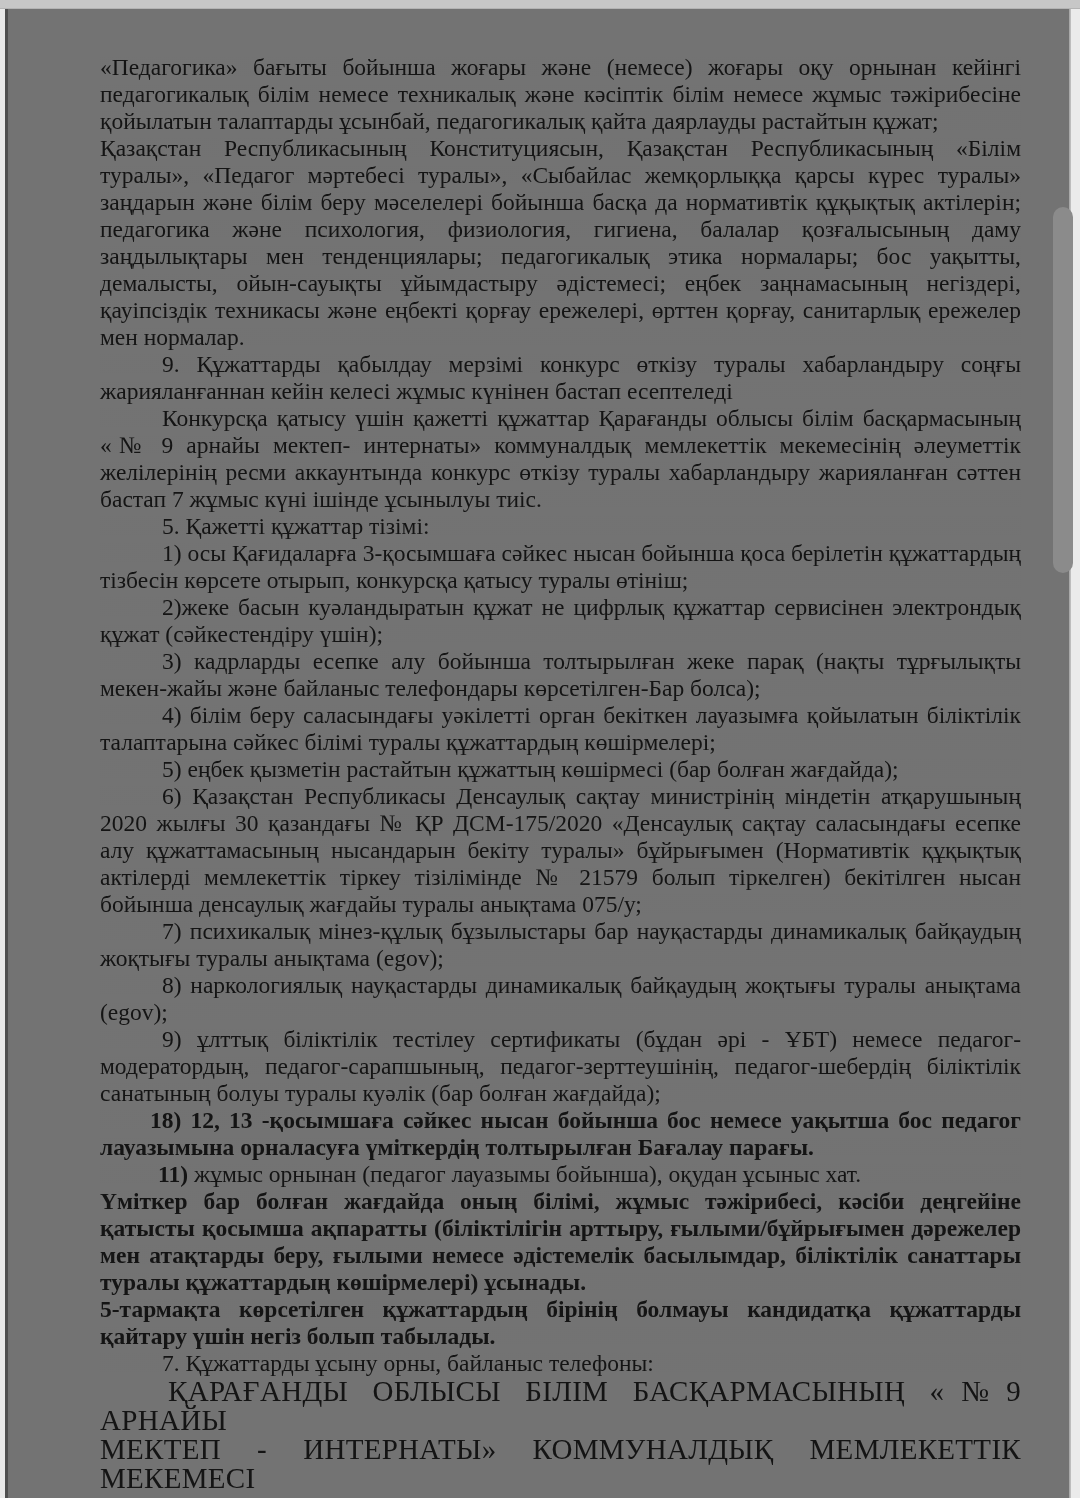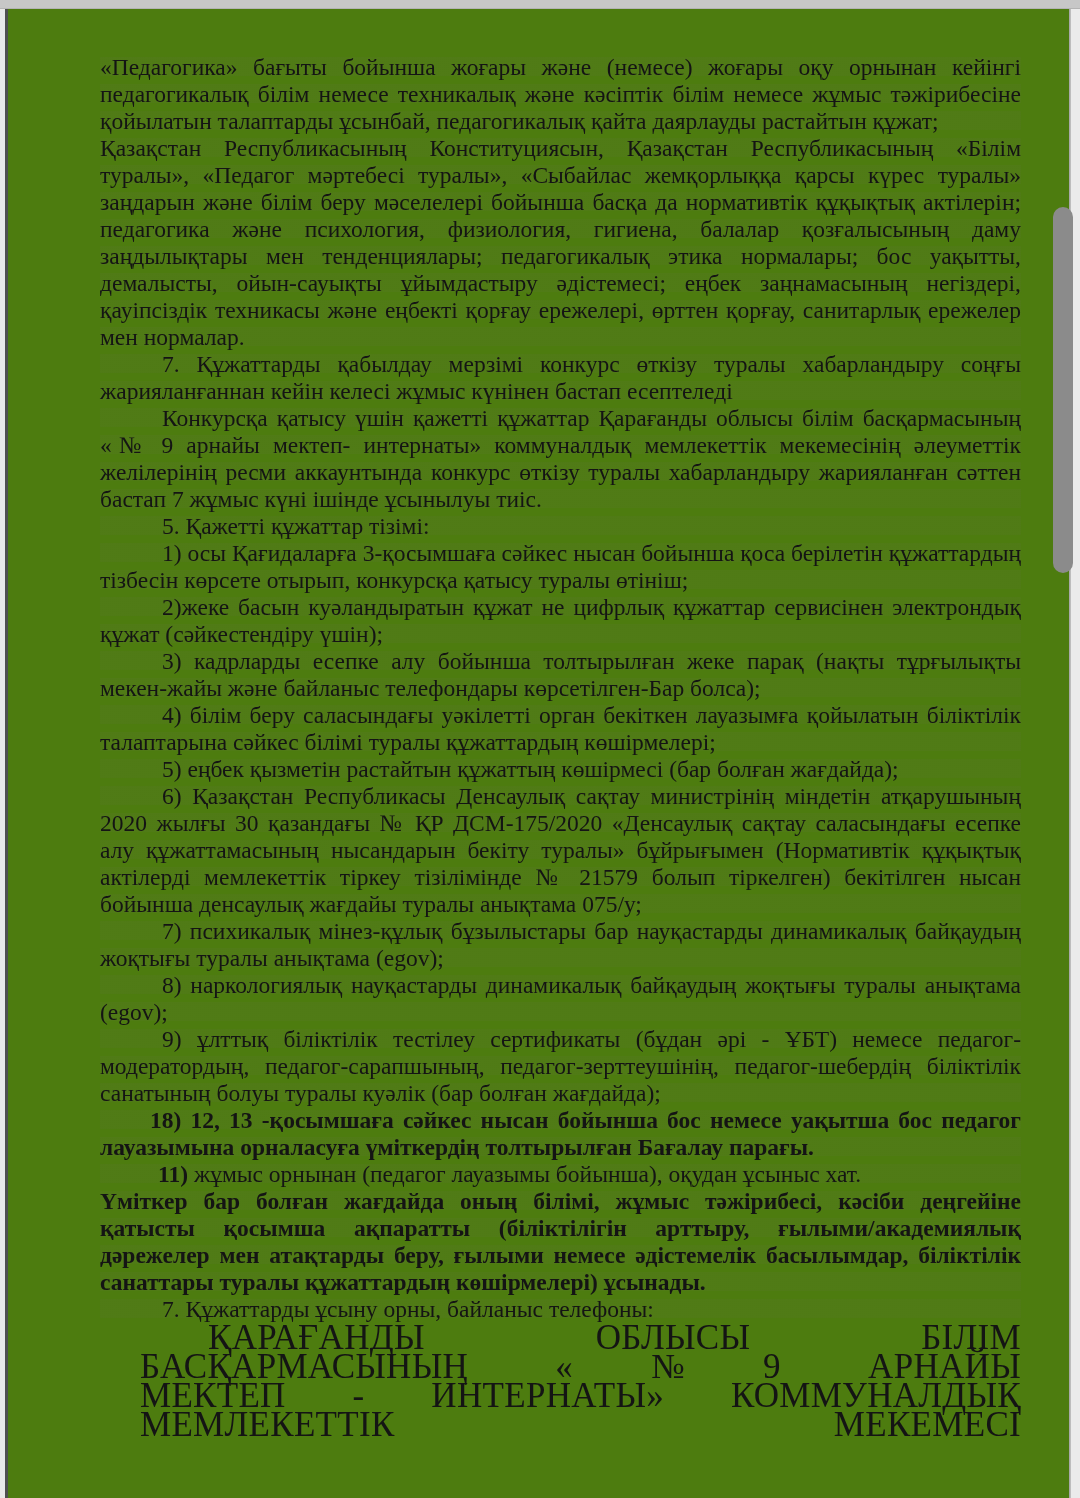--- a/index.html
+++ b/index.html
@@ -9,21 +9,21 @@
     overflow: hidden;
     font-family: "Liberation Serif", "DejaVu Serif", serif;
   }
   .top-strip {
     position: absolute; left: 0; top: 0; width: 100%; height: 9px;
     background: #c7c7c7; border-bottom: 1px solid #b3b3b3;
     box-sizing: border-box; z-index: 2;
   }
   .page {
     position: absolute; left: 5px; top: 9px; right: 10px; bottom: 0;
-    background: #4d7c0f;
+    background: #737373;
     border-left: 3px solid #4f4f4f;
     border-right: 1px solid #a9a9a9;
     overflow: hidden;
     z-index: 1;
   }
   .doc {
     position: absolute; left: 0; top: 0; right: 0; bottom: 0;
     padding: 45px 48px 0 92px;
     color: #141414;
     font-size: 23.5px;
@@ -38,27 +38,26 @@
       rgba(110,110,110,0) 19px, rgba(110,110,110,0) 27px);
     background-position: 0 3px;
   }
   .i50 { text-indent: 50px; }
   .i58 { text-indent: 58px; }
   .i60 { text-indent: 62px; }
   .i68 { text-indent: 68px; }
   .i90 { text-indent: 90px; }
   .bold { font-weight: 700; }
   .doc p.org {
-    font-size: 35px;
+    font-size: 29px;
     line-height: 29px;
     text-align: justify;
     text-align-last: justify;
     background-image: none;
     letter-spacing: 0.3px;
-    margin-left: 40px;
   }
   .scroll-track {
     position: absolute; top: 9px; right: 0; bottom: 0; width: 10px;
     background: #ebebeb; border-left: 1px solid #bdbdbd;
     box-sizing: border-box; z-index: 3;
   }
   .scroll-thumb {
     position: absolute; top: 207px; right: 7px; width: 20px; height: 366px;
     background: #8b8b8b;
     border-radius: 10px;
@@ -67,35 +66,36 @@
 </style>
 </head>
 <body>
 
 <div class="top-strip"></div>
 
 <main class="page">
   <div class="doc">
     <p>«Педагогика» бағыты бойынша жоғары және (немесе) жоғары оқу орнынан кейінгі педагогикалық білім немесе техникалық және кәсіптік білім немесе жұмыс тәжірибесіне қойылатын талаптарды ұсынбай, педагогикалық қайта даярлауды растайтын құжат;</p>
     <p>Қазақстан Республикасының Конституциясын, Қазақстан Республикасының «Білім туралы», «Педагог мәртебесі туралы», «Сыбайлас жемқорлыққа қарсы күрес туралы» заңдарын және білім беру мәселелері бойынша басқа да нормативтік құқықтық актілерін; педагогика және психология, физиология, гигиена, балалар қозғалысының даму заңдылықтары мен тенденциялары; педагогикалық этика нормалары; бос уақытты, демалысты, ойын-сауықты ұйымдастыру әдістемесі; еңбек заңнамасының негіздері, қауіпсіздік техникасы және еңбекті қорғау ережелері, өрттен қорғау, санитарлық ережелер мен нормалар.</p>
-    <p class="i60">7. Құжаттарды қабылдау мерзімі конкурс өткізу туралы хабарландыру соңғы жарияланғаннан кейін келесі жұмыс күнінен бастап есептеледі</p>
+    <p class="i60">9. Құжаттарды қабылдау мерзімі конкурс өткізу туралы хабарландыру соңғы жарияланғаннан кейін келесі жұмыс күнінен бастап есептеледі</p>
     <p class="i60">Конкурсқа қатысу үшін қажетті құжаттар Қарағанды облысы білім басқармасының «№ 9 арнайы мектеп- интернаты» коммуналдық мемлекеттік мекемесінің әлеуметтік желілерінің ресми аккаунтында конкурс өткізу туралы хабарландыру жарияланған сәттен бастап 7 жұмыс күні ішінде ұсынылуы тиіс.</p>
     <p class="i60">5. Қажетті құжаттар тізімі:</p>
     <p class="i60">1) осы Қағидаларға 3-қосымшаға сәйкес нысан бойынша қоса берілетін құжаттардың тізбесін көрсете отырып, конкурсқа қатысу туралы өтініш;</p>
     <p class="i60">2)жеке басын куәландыратын құжат не цифрлық құжаттар сервисінен электрондық құжат (сәйкестендіру үшін);</p>
     <p class="i60">3) кадрларды есепке алу бойынша толтырылған жеке парақ (нақты тұрғылықты мекен-жайы және байланыс телефондары көрсетілген-Бар болса);</p>
     <p class="i60">4) білім беру саласындағы уәкілетті орган бекіткен лауазымға қойылатын біліктілік талаптарына сәйкес білімі туралы құжаттардың көшірмелері;</p>
     <p class="i60">5) еңбек қызметін растайтын құжаттың көшірмесі (бар болған жағдайда);</p>
     <p class="i60">6) Қазақстан Республикасы Денсаулық сақтау министрінің міндетін атқарушының 2020 жылғы 30 қазандағы № ҚР ДСМ-175/2020 «Денсаулық сақтау саласындағы есепке алу құжаттамасының нысандарын бекіту туралы» бұйрығымен (Нормативтік құқықтық актілерді мемлекеттік тіркеу тізілімінде № 21579 болып тіркелген) бекітілген нысан бойынша денсаулық жағдайы туралы анықтама 075/у;</p>
     <p class="i60">7) психикалық мінез-құлық бұзылыстары бар науқастарды динамикалық байқаудың жоқтығы туралы анықтама (egov);</p>
     <p class="i60">8) наркологиялық науқастарды динамикалық байқаудың жоқтығы туралы анықтама (egov);</p>
     <p class="i60">9) ұлттық біліктілік тестілеу сертификаты (бұдан әрі - ҰБТ) немесе педагог-модератордың, педагог-сарапшының, педагог-зерттеушінің, педагог-шебердің біліктілік санатының болуы туралы куәлік (бар болған жағдайда);</p>
     <p class="bold i50">18) 12, 13 -қосымшаға сәйкес нысан бойынша бос немесе уақытша бос педагог лауазымына орналасуға үміткердің толтырылған Бағалау парағы.</p>
     <p class="i58"><b>11)</b> <span>жұмыс орнынан (педагог лауазымы бойынша), оқудан ұсыныс хат.</span></p>
-    <p class="bold">Үміткер бар болған жағдайда оның білімі, жұмыс тәжірибесі, кәсіби деңгейіне қатысты қосымша ақпаратты (біліктілігін арттыру, ғылыми/академиялық дәрежелер мен атақтарды беру, ғылыми немесе әдістемелік басылымдар, біліктілік санаттары туралы құжаттардың көшірмелері) ұсынады.</p>
+    <p class="bold">Үміткер бар болған жағдайда оның білімі, жұмыс тәжірибесі, кәсіби деңгейіне қатысты қосымша ақпаратты (біліктілігін арттыру, ғылыми/бұйрығымен дәрежелер мен атақтарды беру, ғылыми немесе әдістемелік басылымдар, біліктілік санаттары туралы құжаттардың көшірмелері) ұсынады.</p>
+    <p class="bold">5-тармақта көрсетілген құжаттардың бірінің болмауы кандидатқа құжаттарды қайтару үшін негіз болып табылады.</p>
     <p class="i60">7. Құжаттарды ұсыну орны, байланыс телефоны:</p>
     <p class="org i68">ҚАРАҒАНДЫ ОБЛЫСЫ БІЛІМ БАСҚАРМАСЫНЫҢ «№9 АРНАЙЫ</p>
     <p class="org">МЕКТЕП - ИНТЕРНАТЫ» КОММУНАЛДЫҚ МЕМЛЕКЕТТІК МЕКЕМЕСІ</p>
   </div>
 </main>
 
 <div class="scroll-track"></div>
 <div class="scroll-thumb"></div>
 
 </body></html>

